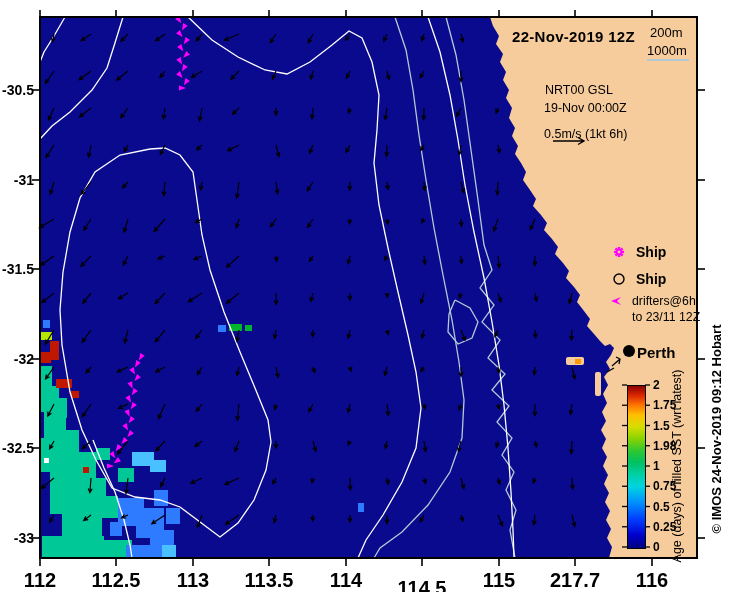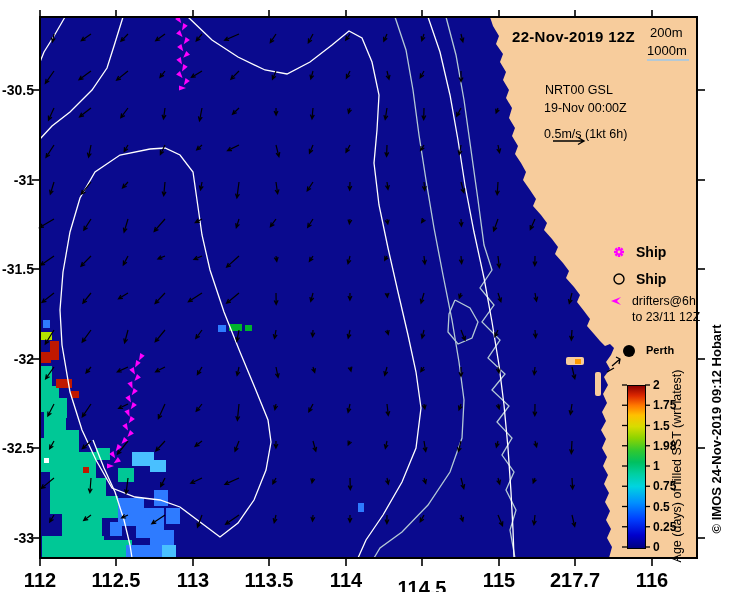--- a/index.html
+++ b/index.html
@@ -6,21 +6,21 @@
   #fig{position:relative;width:739px;height:592px;background:#ffffff;overflow:hidden;
        font-family:Liberation Sans, sans-serif;}
   #mapsvg{position:absolute;left:0;top:0;}
   .lbl{position:absolute;color:#000;white-space:nowrap;line-height:1;}
   .b{font-weight:bold;}
   #title{font-size:15px;letter-spacing:.3px;}
   .depth{font-size:13px;}
   .model{font-size:12.5px;}
   .legtxt{font-size:14px;}
   .legsm{font-size:12.3px;}
-  #perth-label{font-size:11px;margin-left:9px;}
+  #perth-label{font-size:15px;}
   .xtick{font-size:20px;font-weight:bold;transform:translateX(-50%);}
   .ytick{font-size:14px;font-weight:bold;transform:translateY(-50%);text-align:right;width:38px;}
   .cbtick{font-size:12px;font-weight:bold;transform:translateY(-50%);}
   #cbar{position:absolute;border:1px solid #000;}
   #cbar-label{font-size:12.5px;transform:translate(-50%,-50%) rotate(-90deg);}
   #credit{font-size:13px;font-weight:bold;transform:translate(-50%,-50%) rotate(-90deg);}
   #u1000{position:absolute;height:2px;}
 </style>
 </head>
 <body>

